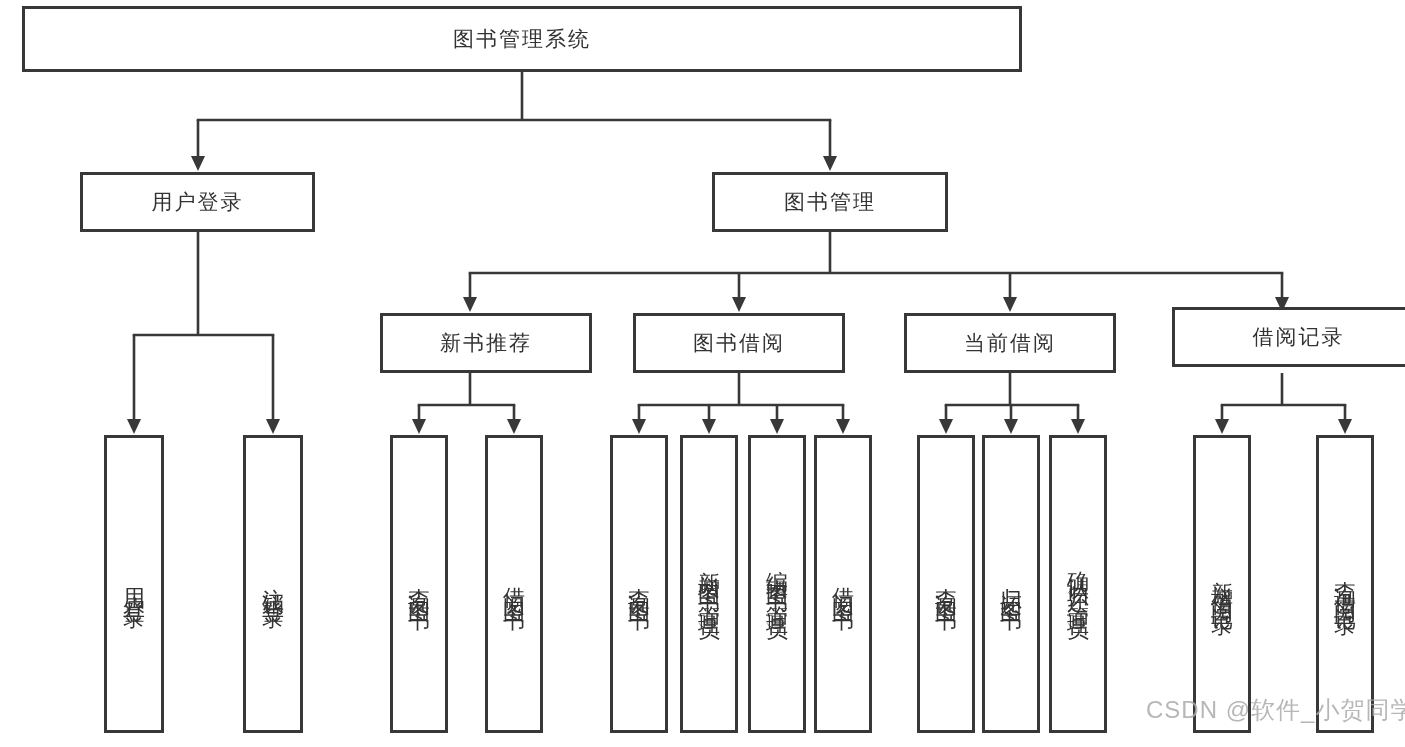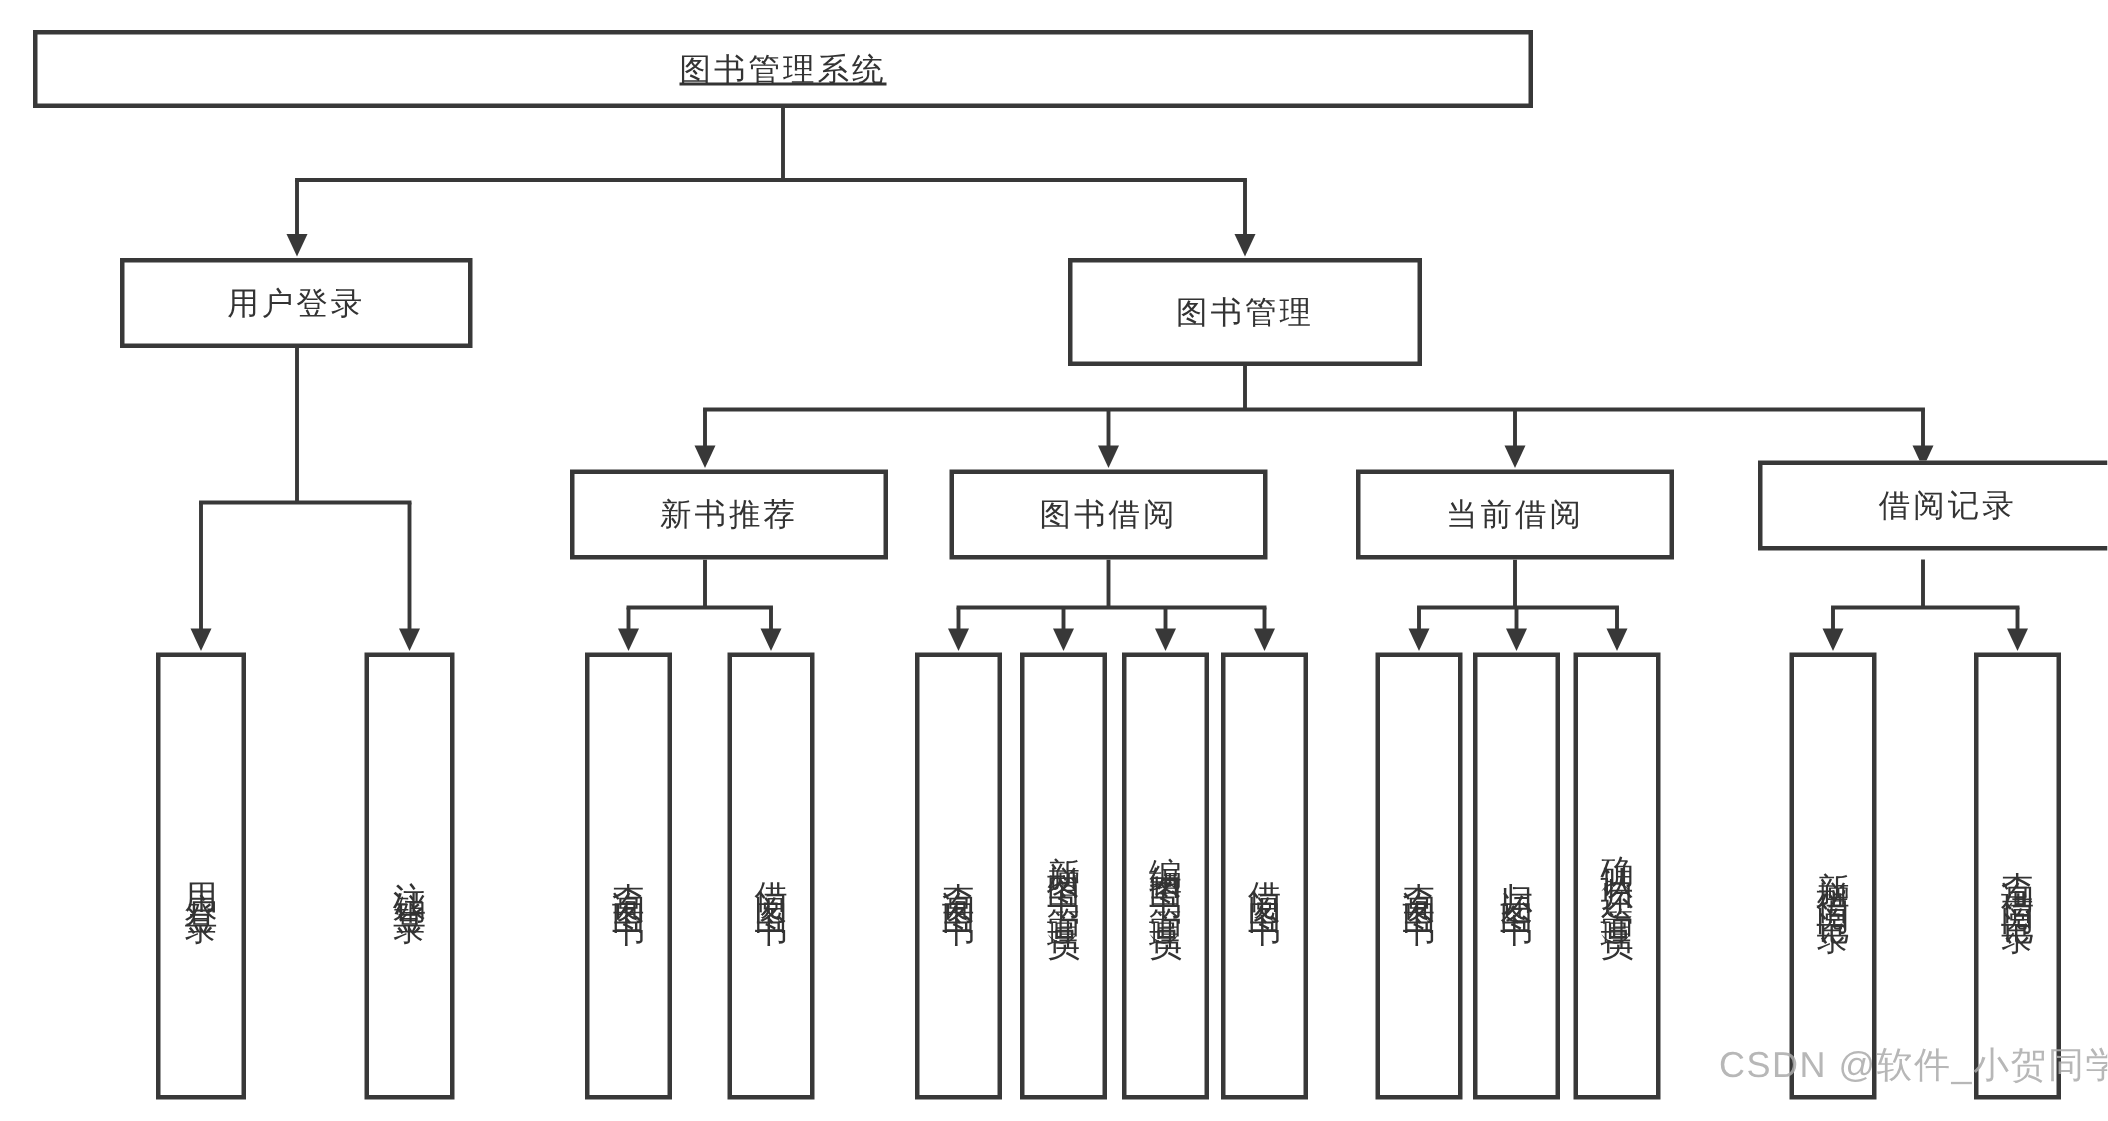--- a/index.html
+++ b/index.html
@@ -31,23 +31,23 @@
     z-index:1;
   }
   .h{font-size:21px;letter-spacing:2px;}
   .leaf{top:435px;height:298px;font-size:22px;}
   .leaf span{
     writing-mode:vertical-rl;
     text-orientation:mixed;
     letter-spacing:7px;
     line-height:1;
   }
-  #n-root{left:22px;top:20px;width:1000px;height:52px;text-decoration:underline;}
+  #n-root{left:22px;top:6px;width:1000px;height:66px;}
   #n-l2-0{left:80px;top:172px;width:235px;height:60px;}
-  #n-l2-1{left:712px;top:172px;width:236px;height:72px;}
+  #n-l2-1{left:712px;top:172px;width:236px;height:60px;}
   #n-l3-0{left:364px;top:313px;width:212px;height:60px;margin-left:16px;}
   #n-l3-1{left:633px;top:313px;width:212px;height:60px;}
   #n-l3-2{left:904px;top:313px;width:212px;height:60px;}
   #n-l3-3{left:1172px;top:307px;width:253px;height:60px;}
   #n-a0{left:104px;width:60px;}
   #n-a1{left:243px;width:60px;}
   #n-b0{left:390px;width:58px;}
   #n-b1{left:485px;width:58px;}
   #n-c0{left:610px;width:58px;}
   #n-c1{left:680px;width:58px;}

